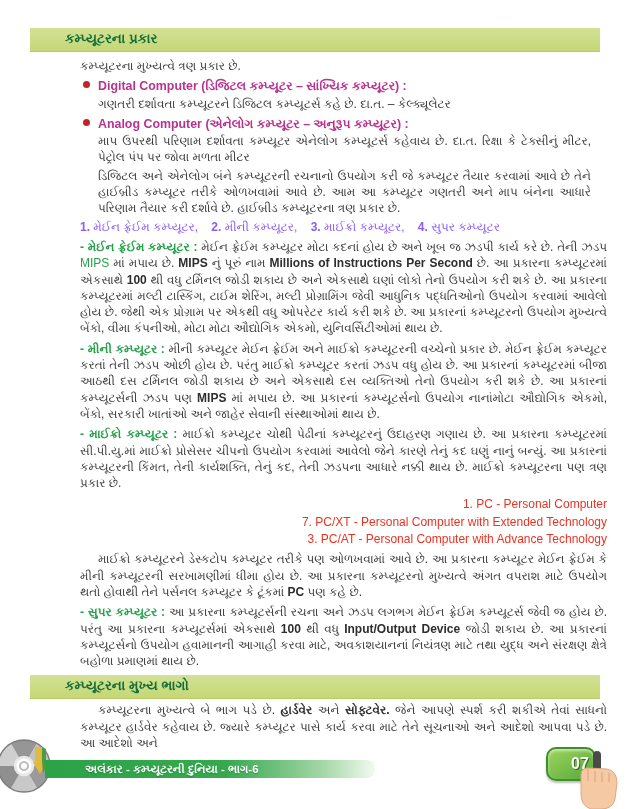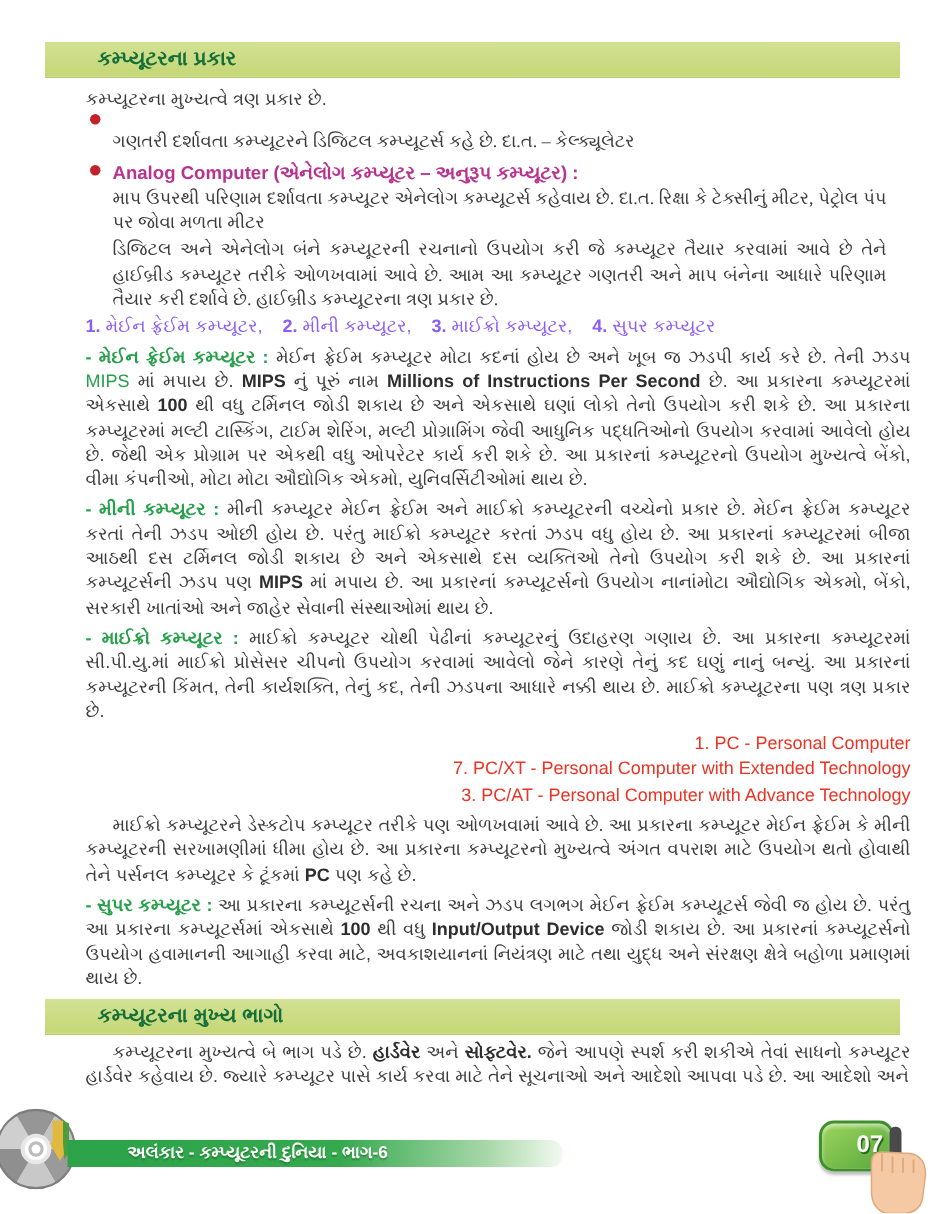--- a/index.html
+++ b/index.html
@@ -5,27 +5,27 @@
   html,body{margin:0;padding:0;background:#ffffff;}
   .page{position:relative;width:629px;height:809px;background:#ffffff;overflow:hidden;
         font-family:"Liberation Sans","DejaVu Sans",sans-serif;color:#3b3b3b;}
   .section-bar{margin:0 29px 0 30px;width:570px;box-sizing:border-box;
         background:linear-gradient(to bottom,#d2e194,#c5d776);
         border-bottom:1px solid #b9cb66;
         color:#156f38;font-weight:bold;font-size:13.5px;
         padding:3px 0 4px 35px;}
   .bar1{margin-top:28px;}
   .bar2{margin-top:6px;}
-  .content{padding:0 22px 0 57px;font-size:12px;line-height:16.3px;text-align:justify;}
+  .content{padding:0 22px 0 80px;font-size:12px;line-height:16.3px;text-align:justify;}
   .intro{margin:6px 0 4px 0;}
   .bullet-head{margin:4px 0 0 3px;color:#b8338f;font-weight:bold;font-size:12.4px;
         display:flex;align-items:baseline;}
   .dot{width:7px;height:7px;border-radius:50%;background:#c2232b;flex:0 0 auto;
         margin-right:8px;position:relative;top:-2px;}
-  .bullet-body{margin:1px 16px 2px 18px;font-family:Liberation Serif, serif;}
+  .bullet-body{margin:1px 16px 2px 18px;}
   .types-line{margin:2px 0 4px 0;font-weight:bold;color:#8b5cf6;}
   .types-line .tnum{font-weight:bold;}
   .types-line .tname{font-weight:normal;margin-right:10px;}
   .para{margin:3px 0 4px 0;}
   .glabel{color:#27a04b;font-weight:bold;}
   .g{color:#27a04b;}
   .b{font-weight:bold;color:#2e2e2e;}
   .red-list{margin:5px 0 4px 18px;}
   .red-item{color:#ea3323;margin:1px 0;font-weight:500;text-align:right;}
   .indent{text-indent:18px;}
@@ -54,20 +54,21 @@
   <div class="section-bar bar1">
     <span>કમ્પ્યૂટરના પ્રકાર</span>
   </div>
 
   <div class="content">
 
     <p class="intro">કમ્પ્યૂટરના મુખ્યત્વે ત્રણ પ્રકાર છે.</p>
 
     <div class="bullet-head">
       <span class="dot"></span>
+      <span>Digital Computer (ડિજિટલ કમ્પ્યૂટર – સાંખ્યિક કમ્પ્યૂટર) :</span>
     </div>
     <p class="bullet-body">ગણતરી દર્શાવતા કમ્પ્યૂટરને ડિજિટલ કમ્પ્યૂટર્સ કહે છે. દા.ત. – કેલ્ક્યૂલેટર</p>
 
     <div class="bullet-head">
       <span class="dot"></span>
       <span>Analog Computer (એનેલોગ કમ્પ્યૂટર – અનુરૂપ કમ્પ્યૂટર) :</span>
     </div>
     <p class="bullet-body">માપ ઉપરથી પરિણામ દર્શાવતા કમ્પ્યૂટર એનેલોગ કમ્પ્યૂટર્સ કહેવાય છે. દા.ત. રિક્ષા કે ટેક્સીનું મીટર, પેટ્રોલ પંપ પર જોવા મળતા મીટર</p>
 
     <p class="bullet-body">ડિજિટલ અને એનેલોગ બંને કમ્પ્યૂટરની રચનાનો ઉપયોગ કરી જે કમ્પ્યૂટર તૈયાર કરવામાં આવે છે તેને હાઈબ્રીડ કમ્પ્યૂટર તરીકે ઓળખવામાં આવે છે. આમ આ કમ્પ્યૂટર ગણતરી અને માપ બંનેના આધારે પરિણામ તૈયાર કરી દર્શાવે છે. હાઈબ્રીડ કમ્પ્યૂટરના ત્રણ પ્રકાર છે.</p>

